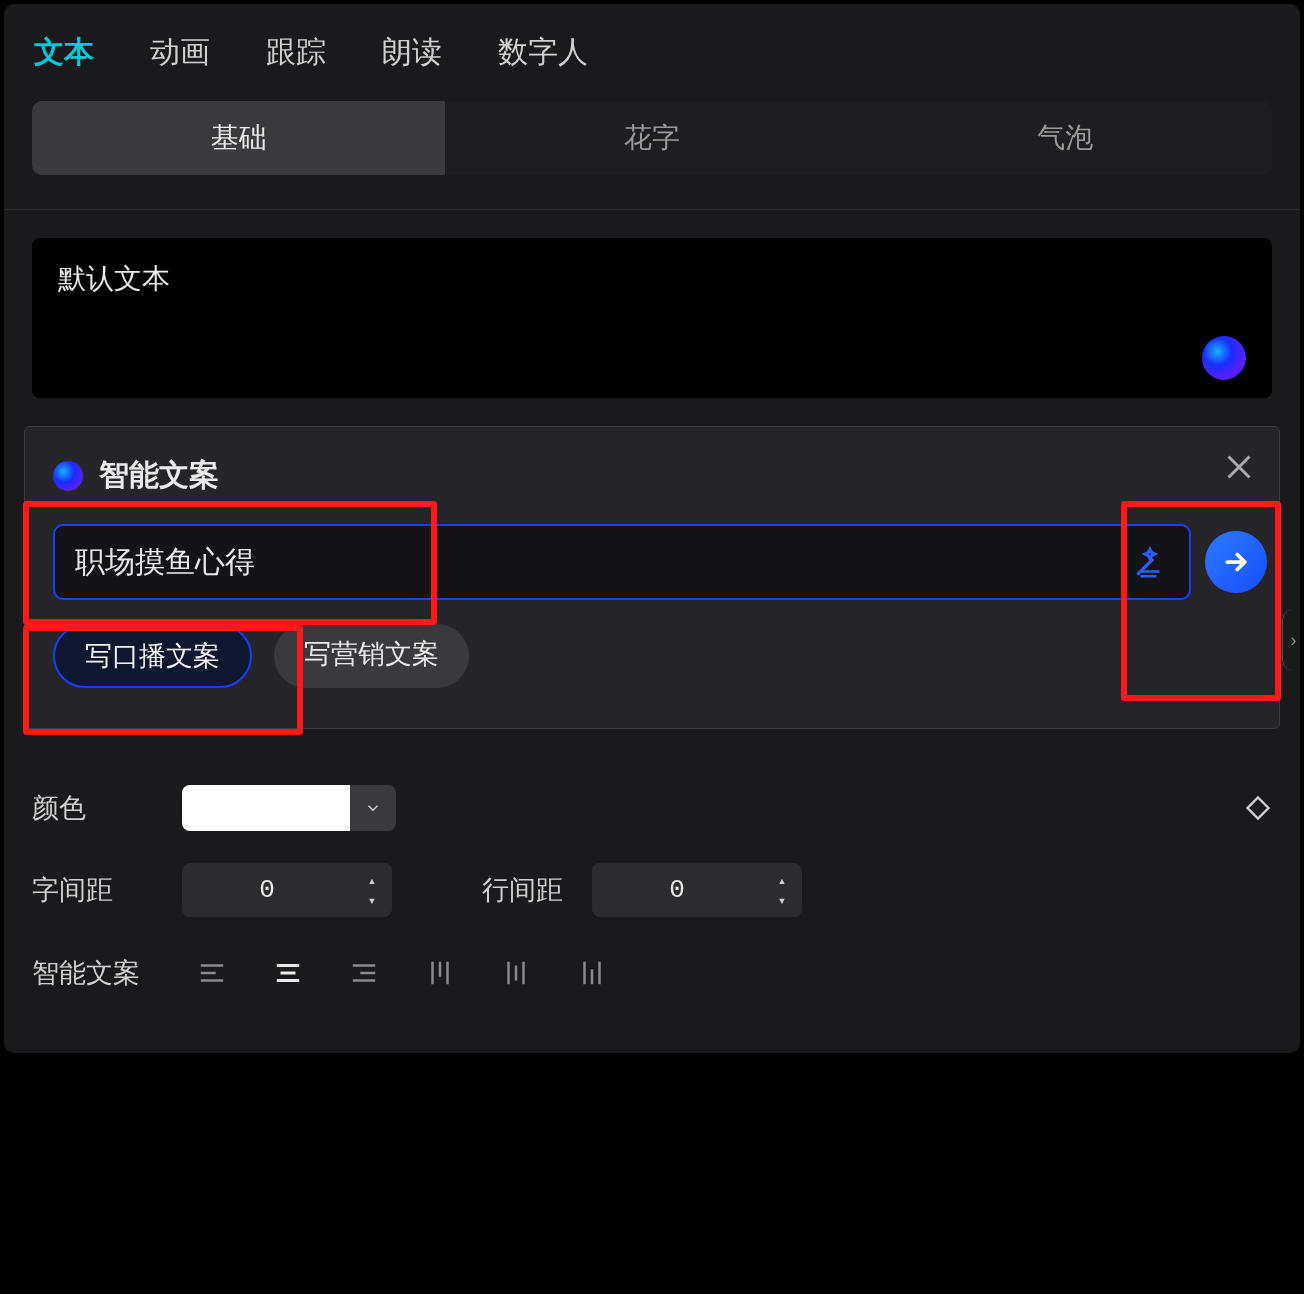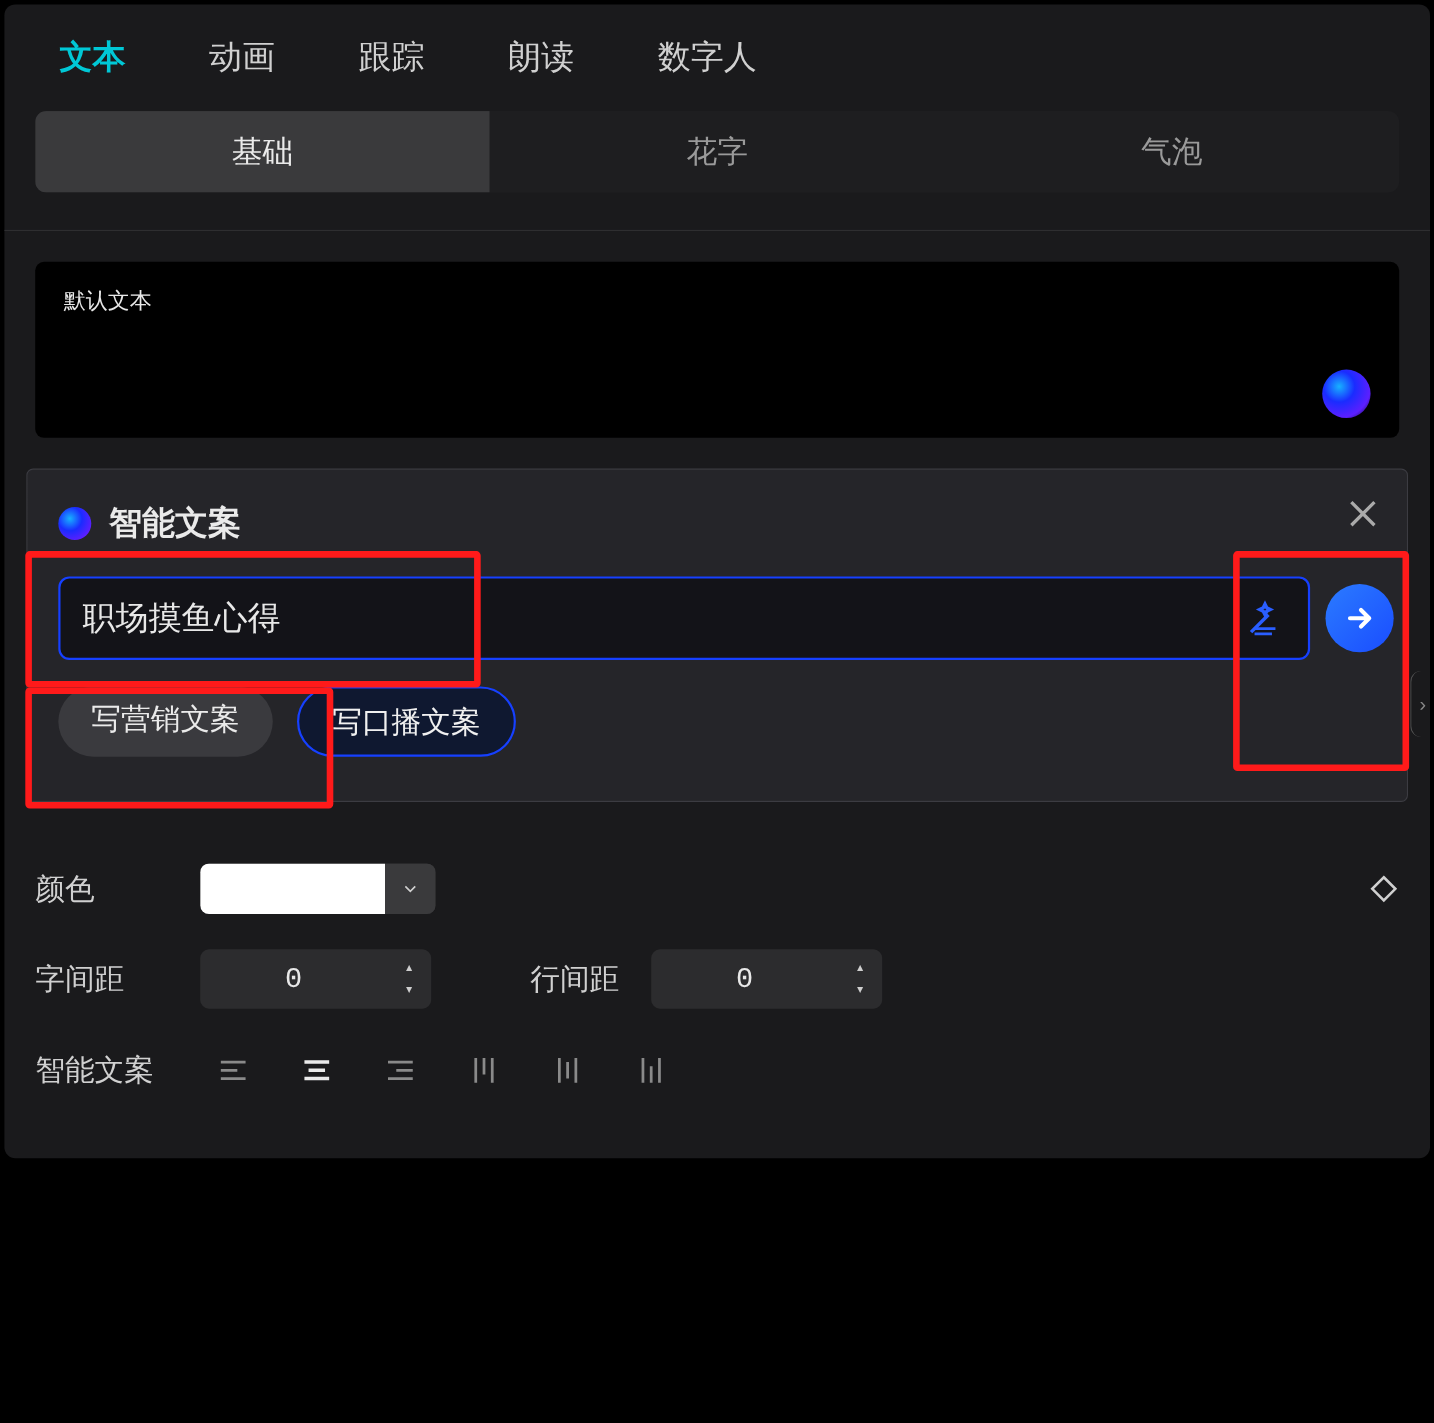--- a/index.html
+++ b/index.html
@@ -18,21 +18,21 @@
     padding: 0;
   }
   
   .top-tabs {
     display: flex;
     gap: 56px;
     padding: 28px 30px 28px 30px;
     font-size: 30px;
     font-weight: 500;
   }
-  .top-tab { cursor: pointer; color: #d0d0d0; margin-left: 20px; }
+  .top-tab { cursor: pointer; color: #d0d0d0; }
   .top-tab.active { color: #00c8d6; font-weight: 600; }
 
   
   .sub-tabs-wrap {
     padding: 0 28px;
     border-bottom: 1px solid #2e2e30;
   }
   .sub-tabs {
     display: flex;
     background: #1e1e20;
@@ -55,21 +55,21 @@
 
   
   .text-area-wrap {
     margin: 28px;
     background: #000;
     border-radius: 8px;
     position: relative;
     height: 160px;
     padding: 22px 26px;
     color: #e8e8e8;
-    font-size: 20px;
+    font-size: 28px;
   }
   .orb {
     position: absolute;
     right: 26px;
     bottom: 18px;
     width: 44px; height: 44px;
     border-radius: 50%;
     background: radial-gradient(circle at 35% 35%, #17b1ff 0%, #1a2cff 35%, #5c1fff 70%, #000 100%);
     cursor: pointer;
   }
@@ -272,22 +272,22 @@
         </span>
       </div>
       <div class="submit-btn">
         <svg viewBox="0 0 24 24" fill="none" stroke="currentColor" stroke-width="3" stroke-linecap="round" stroke-linejoin="round">
             <path d="M5 12h14M13 6l6 6-6 6"></path>
           </svg>
       </div>
     </div>
 
     <div class="chip-row">
+      <div class="chip active">写口播文案</div>
       <div class="chip">写营销文案</div>
-      <div class="chip active">写口播文案</div>
     </div>
 
     <div class="hl" style="left:-2px; top:74px; width:414px; height:124px;"></div>
     <div class="hl" style="right:-2px; top:74px; width:160px; height:200px;"></div>
     <div class="hl" style="left:-2px; top:198px; width:280px; height:110px;"></div>
   </div>
 
   <div class="props">
     <div class="prop-row">
       <div class="prop-label">颜色</div>

